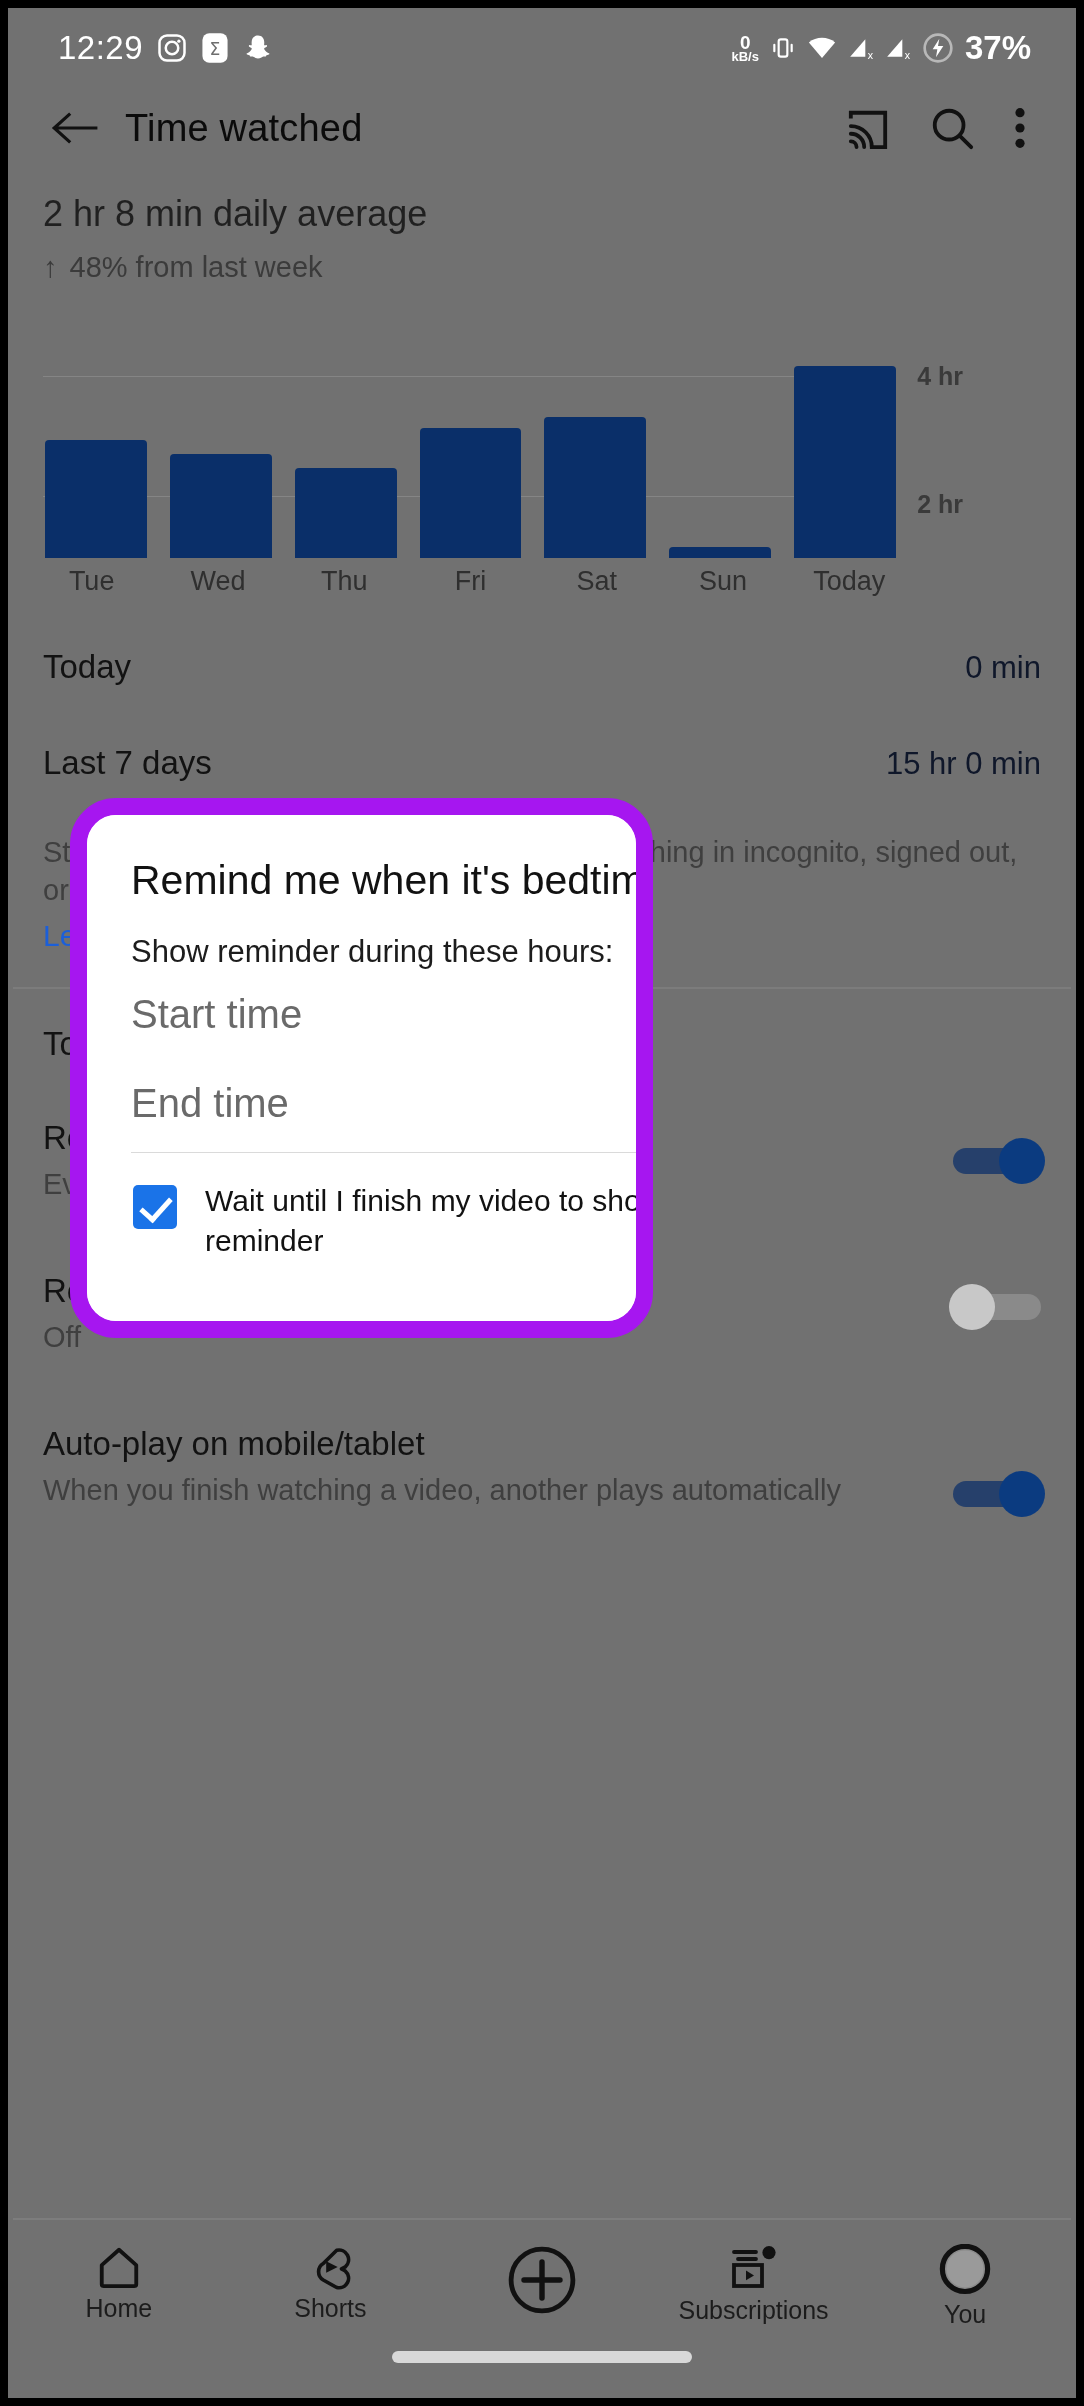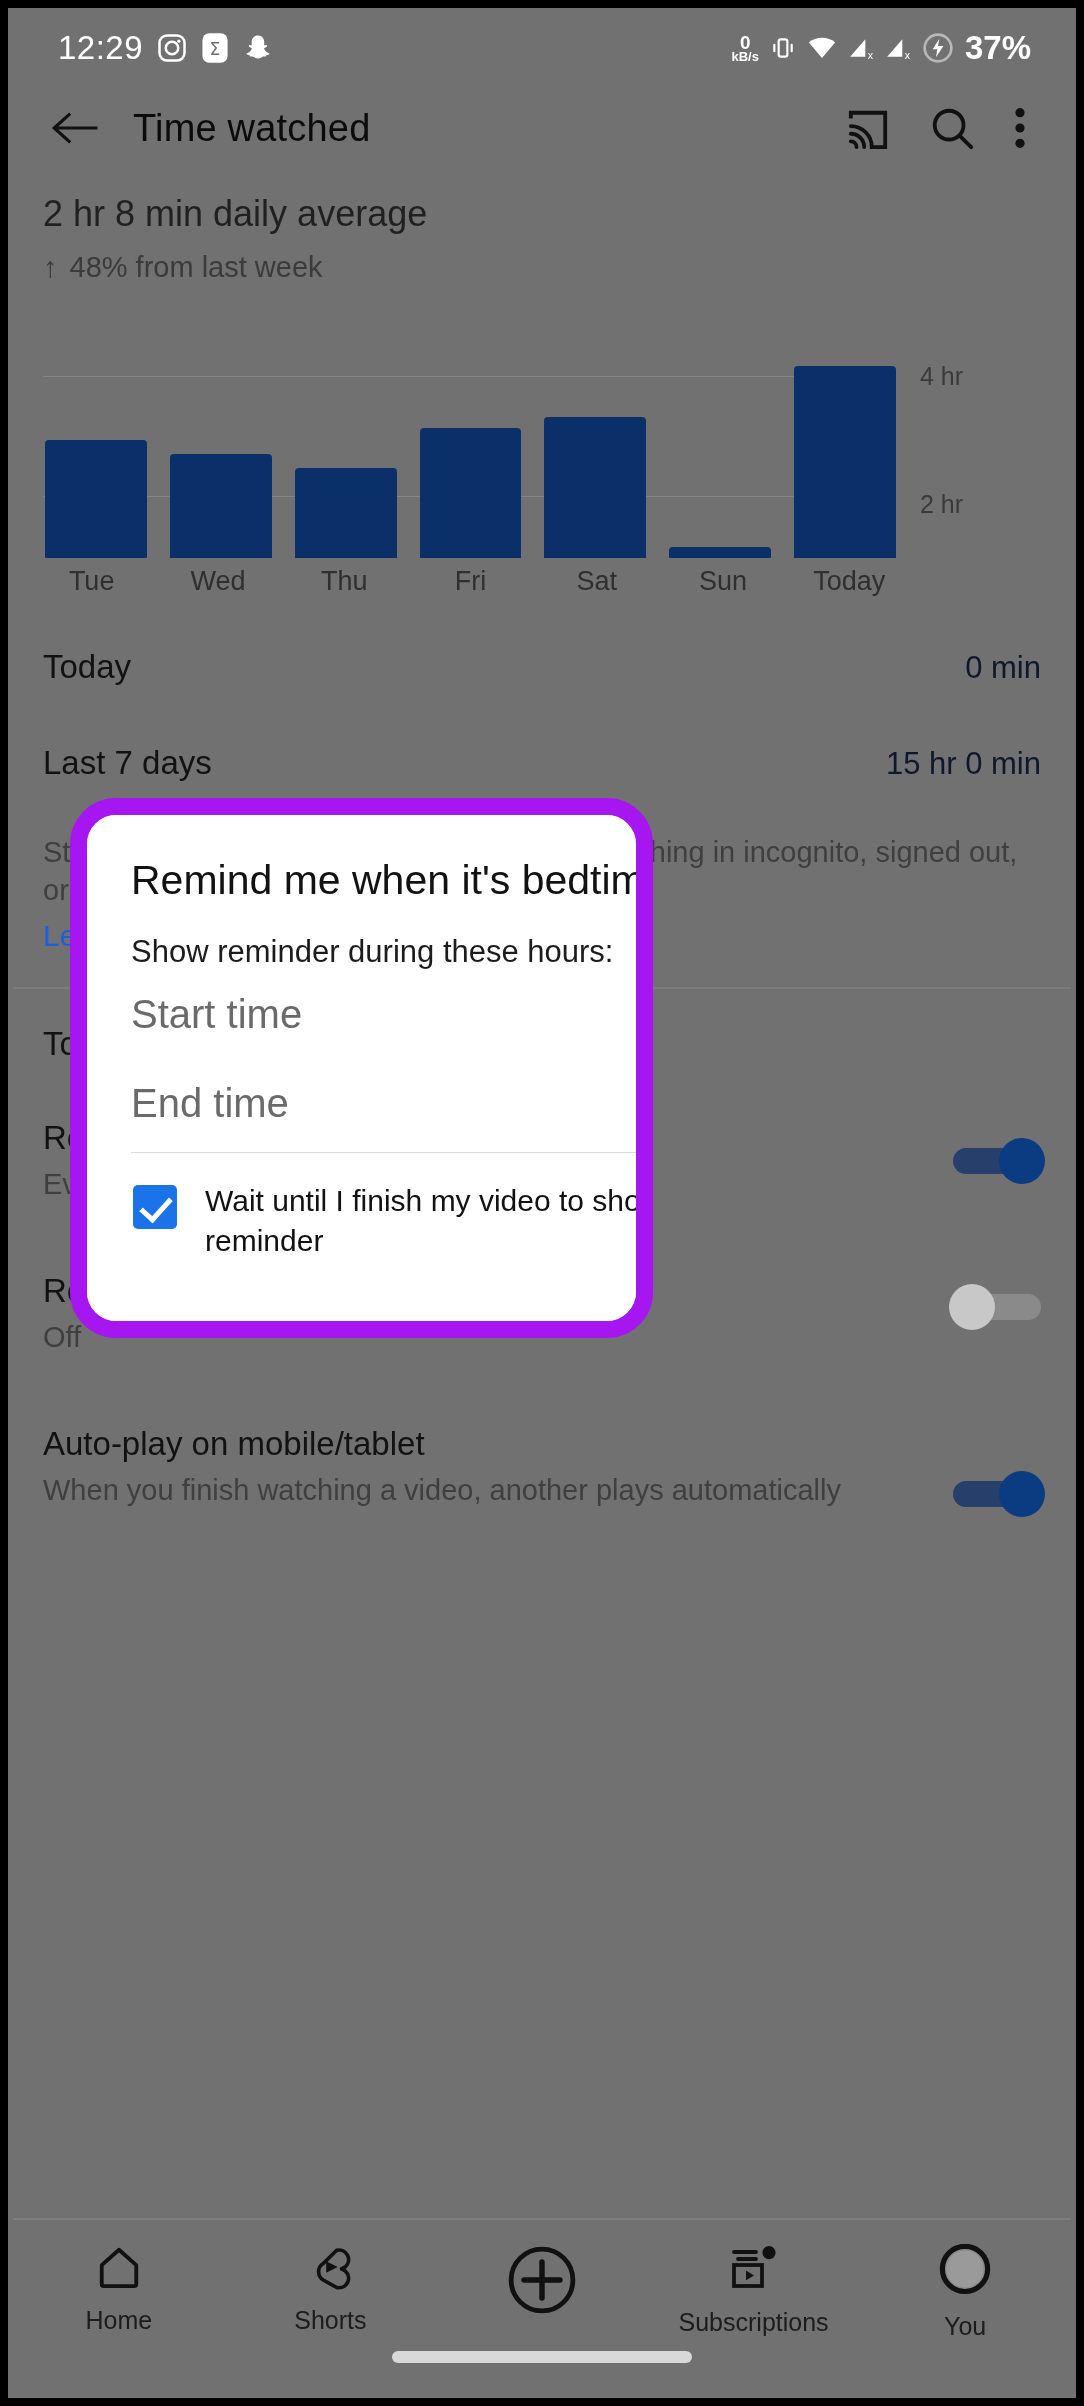--- a/index.html
+++ b/index.html
@@ -29,32 +29,32 @@
   .ico { display:inline-block; }
   .kbps { display:flex; flex-direction:column; align-items:center; line-height:.9; }
   .kbps .n { font-size:19px; font-weight:600; }
   .kbps .u { font-size:13px; font-weight:600; }
   
   .appbar {
     position:absolute; top:75px; left:5px; right:5px; height:90px;
     display:flex; align-items:center; color:#0d0d0d;
   }
   .appbar .back { margin-left:36px; width:52px; height:52px; display:flex; align-items:center; justify-content:center; }
-  .appbar .title { font-size:38px; margin-left:32px; letter-spacing:.2px; color:#0b0b0b; }
+  .appbar .title { font-size:38px; margin-left:24px; letter-spacing:.2px; color:#0b0b0b; }
   .appbar .actions { margin-left:auto; display:flex; align-items:center; gap:38px; margin-right:44px; }
   
   .summary { position:absolute; top:178px; left:5px; right:5px;margin-top:7px; }
   .sum-main { font-size:36px; color:#1a1a1a; margin-left:30px; opacity:.92; }
   .sum-sub { font-size:29px; color:#3b3b3b; margin-left:30px; margin-top:16px; display:flex; align-items:center; gap:12px; }
   
   .chart-wrap { position:absolute; top:300px; left:5px; right:5px; height:250px; }
   .grid-line {
     position:absolute; left:30px; right:175px; height:1px; background:#858585;
   }
-  .grid-label { position:absolute; right:108px; font-size:25px; color:#3a3a3a; transform:translateY(-50%); }
+  .grid-label { position:absolute; right:108px; font-size:25px; color:#3a3a3a; transform:translateY(-50%);font-weight:bold; }
   .bars { position:absolute; left:32px; right:175px; bottom:0; height:248px; display:flex; align-items:flex-end; gap:23px; }
   .bar { flex:1; background:#0a2f69; border-radius:4px 4px 0 0; }
   .daylabels { position:absolute; top:558px; left:32px; right:175px; display:flex; gap:23px; }
   .daylabels span { flex:1; text-align:center; font-size:27px; color:#2f2f2f; }
   
   .settings { position:absolute; top:612px; left:5px; right:5px; }
   .srow { padding:26px 30px 26px 30px; position:relative; min-height:96px; }
   .srow .t { font-size:33px; color:#121212; line-height:1.25; }
   .srow .s { font-size:29px; color:#3f3f3f; line-height:1.3; margin-top:8px; }
   .srow .v { position:absolute; right:30px; top:30px; font-size:31px; color:#0f172a; }
@@ -66,21 +66,21 @@
   .toggle .knob { position:absolute; top:0; width:46px; height:46px; border-radius:50%; background:#c9c9c9; }
   .toggle.on .track { background:#26406b; }
   .toggle.on .knob { right:0; background:#0b3b80; }
   .toggle.off .knob { left:0; background:#c8c8c8; }
   
   .bottomnav {
     position:absolute; left:5px; right:5px; bottom:5px; height:175px;
     border-top:2px solid #7d7d7d;
     display:flex; align-items:flex-start; padding-top:24px;
   }
-  .navitem { flex:1; display:flex; flex-direction:column; align-items:center; gap:16px; }
+  .navitem { flex:1; display:flex; flex-direction:column; align-items:center; gap:4px; }
   .navitem .lbl { font-size:25px; color:#1c1c1c; }
   .homebar { position:absolute; left:50%; transform:translateX(-50%); bottom:30px; width:300px; height:12px; border-radius:6px; background:#d8d8d8; }
   
   .dialog-outline {
     position:absolute; left:62px; top:790px; width:583px; height:540px;
     border:17px solid #a616f0; border-radius:46px; background:#fff;
   }
   .dialog {
     position:absolute; left:0; top:0; right:0; bottom:0;
     background:#fff; border-radius:30px; overflow:hidden;

